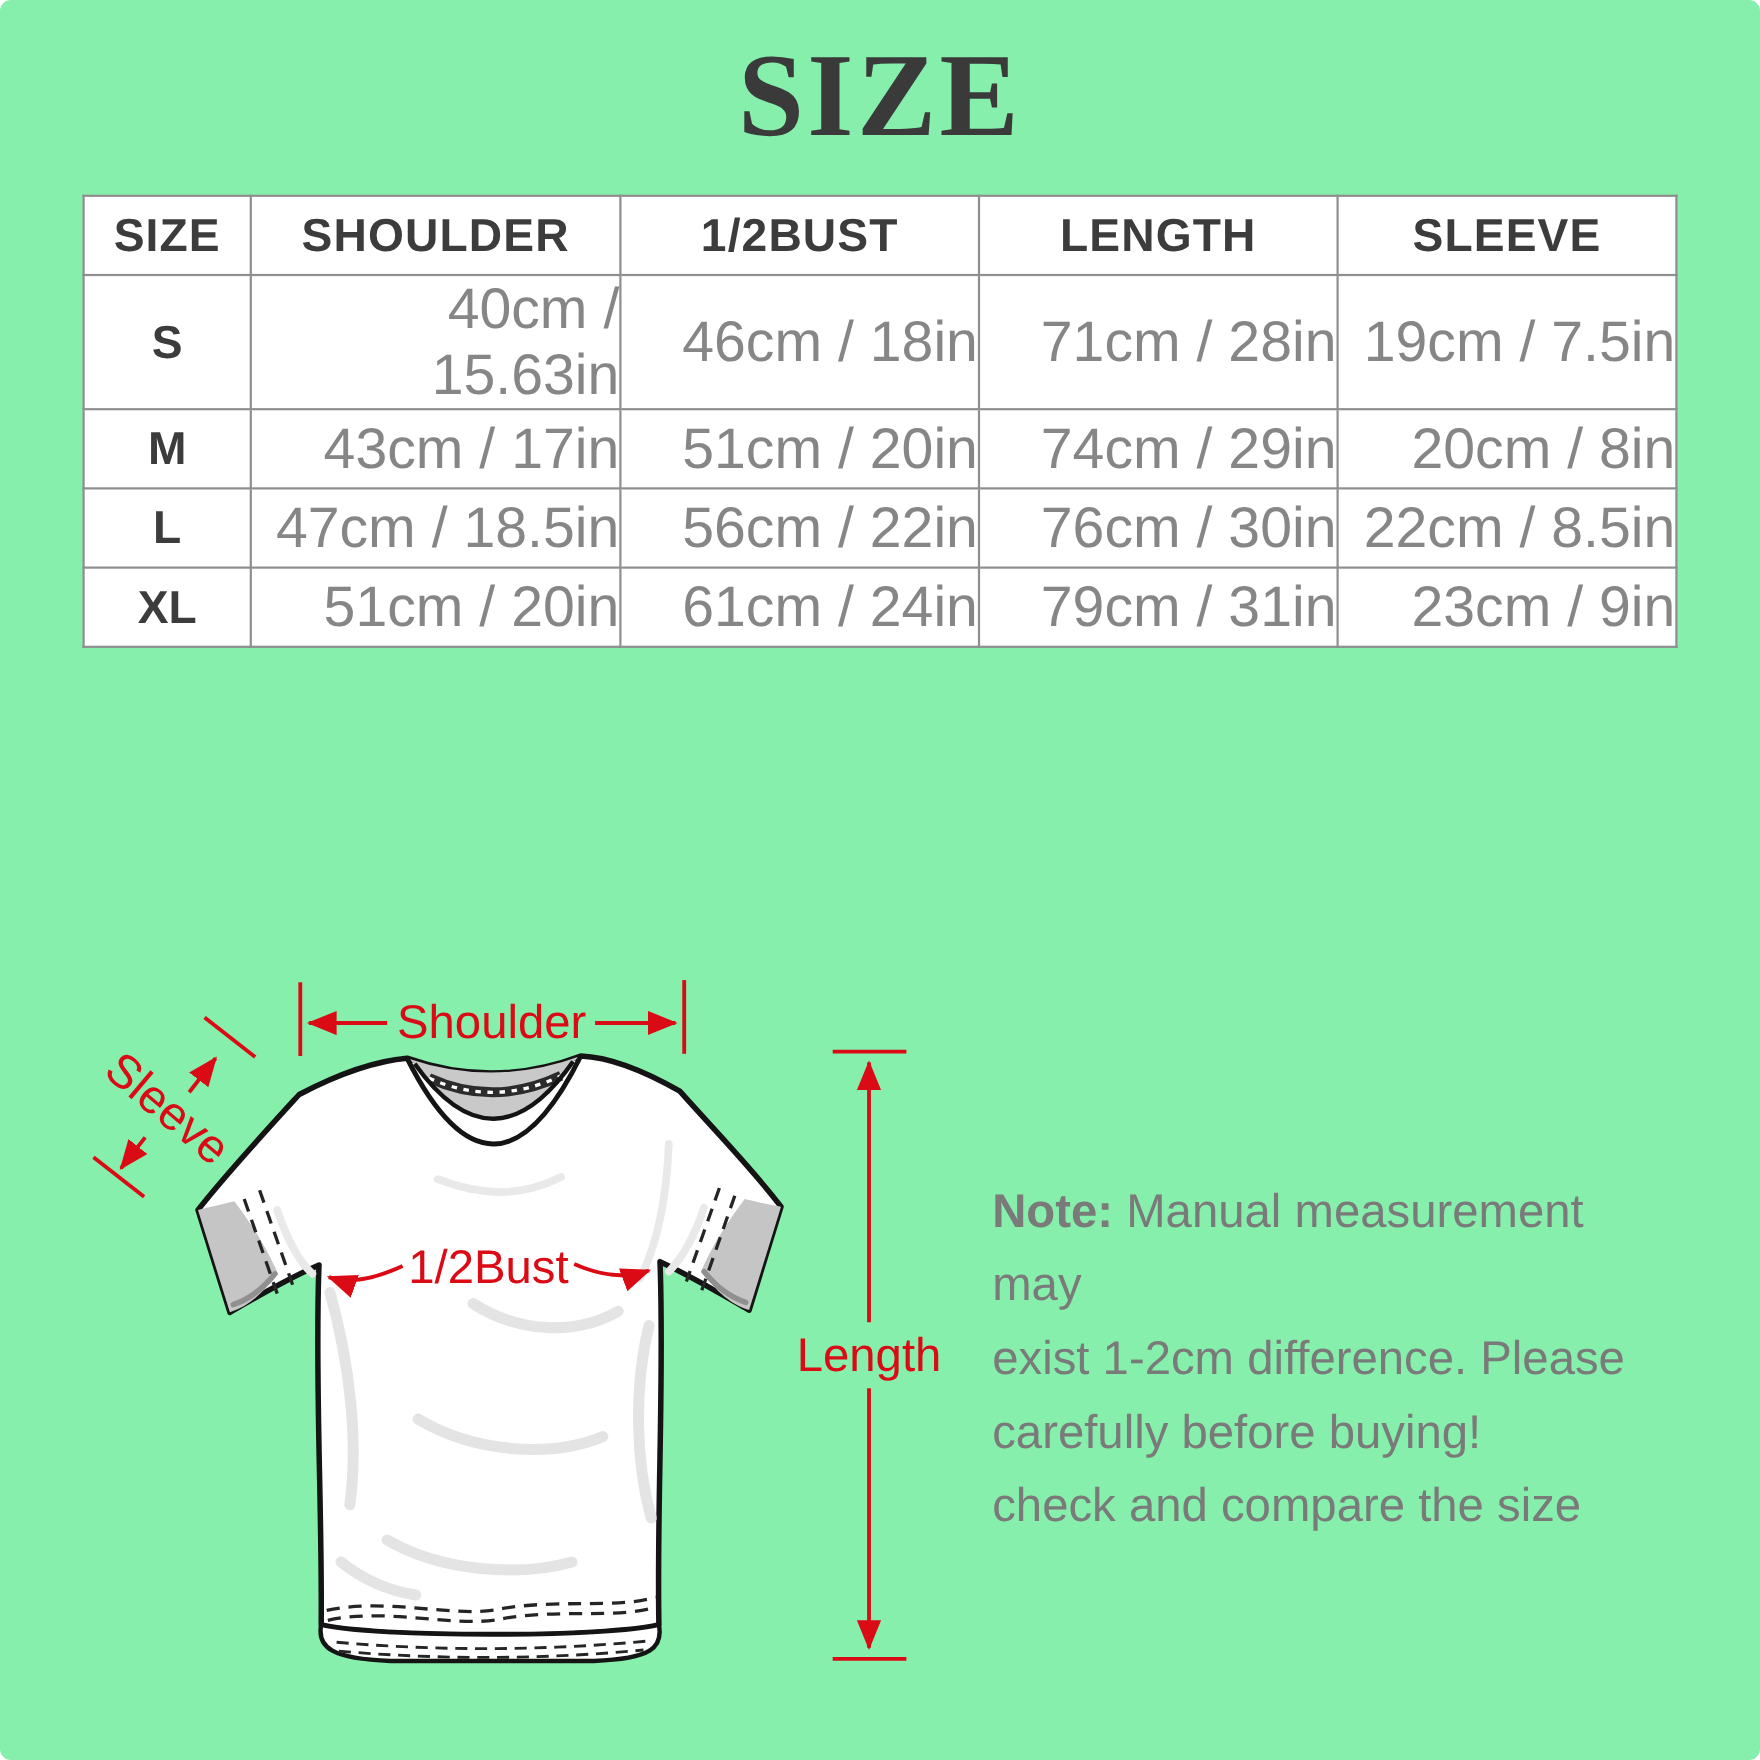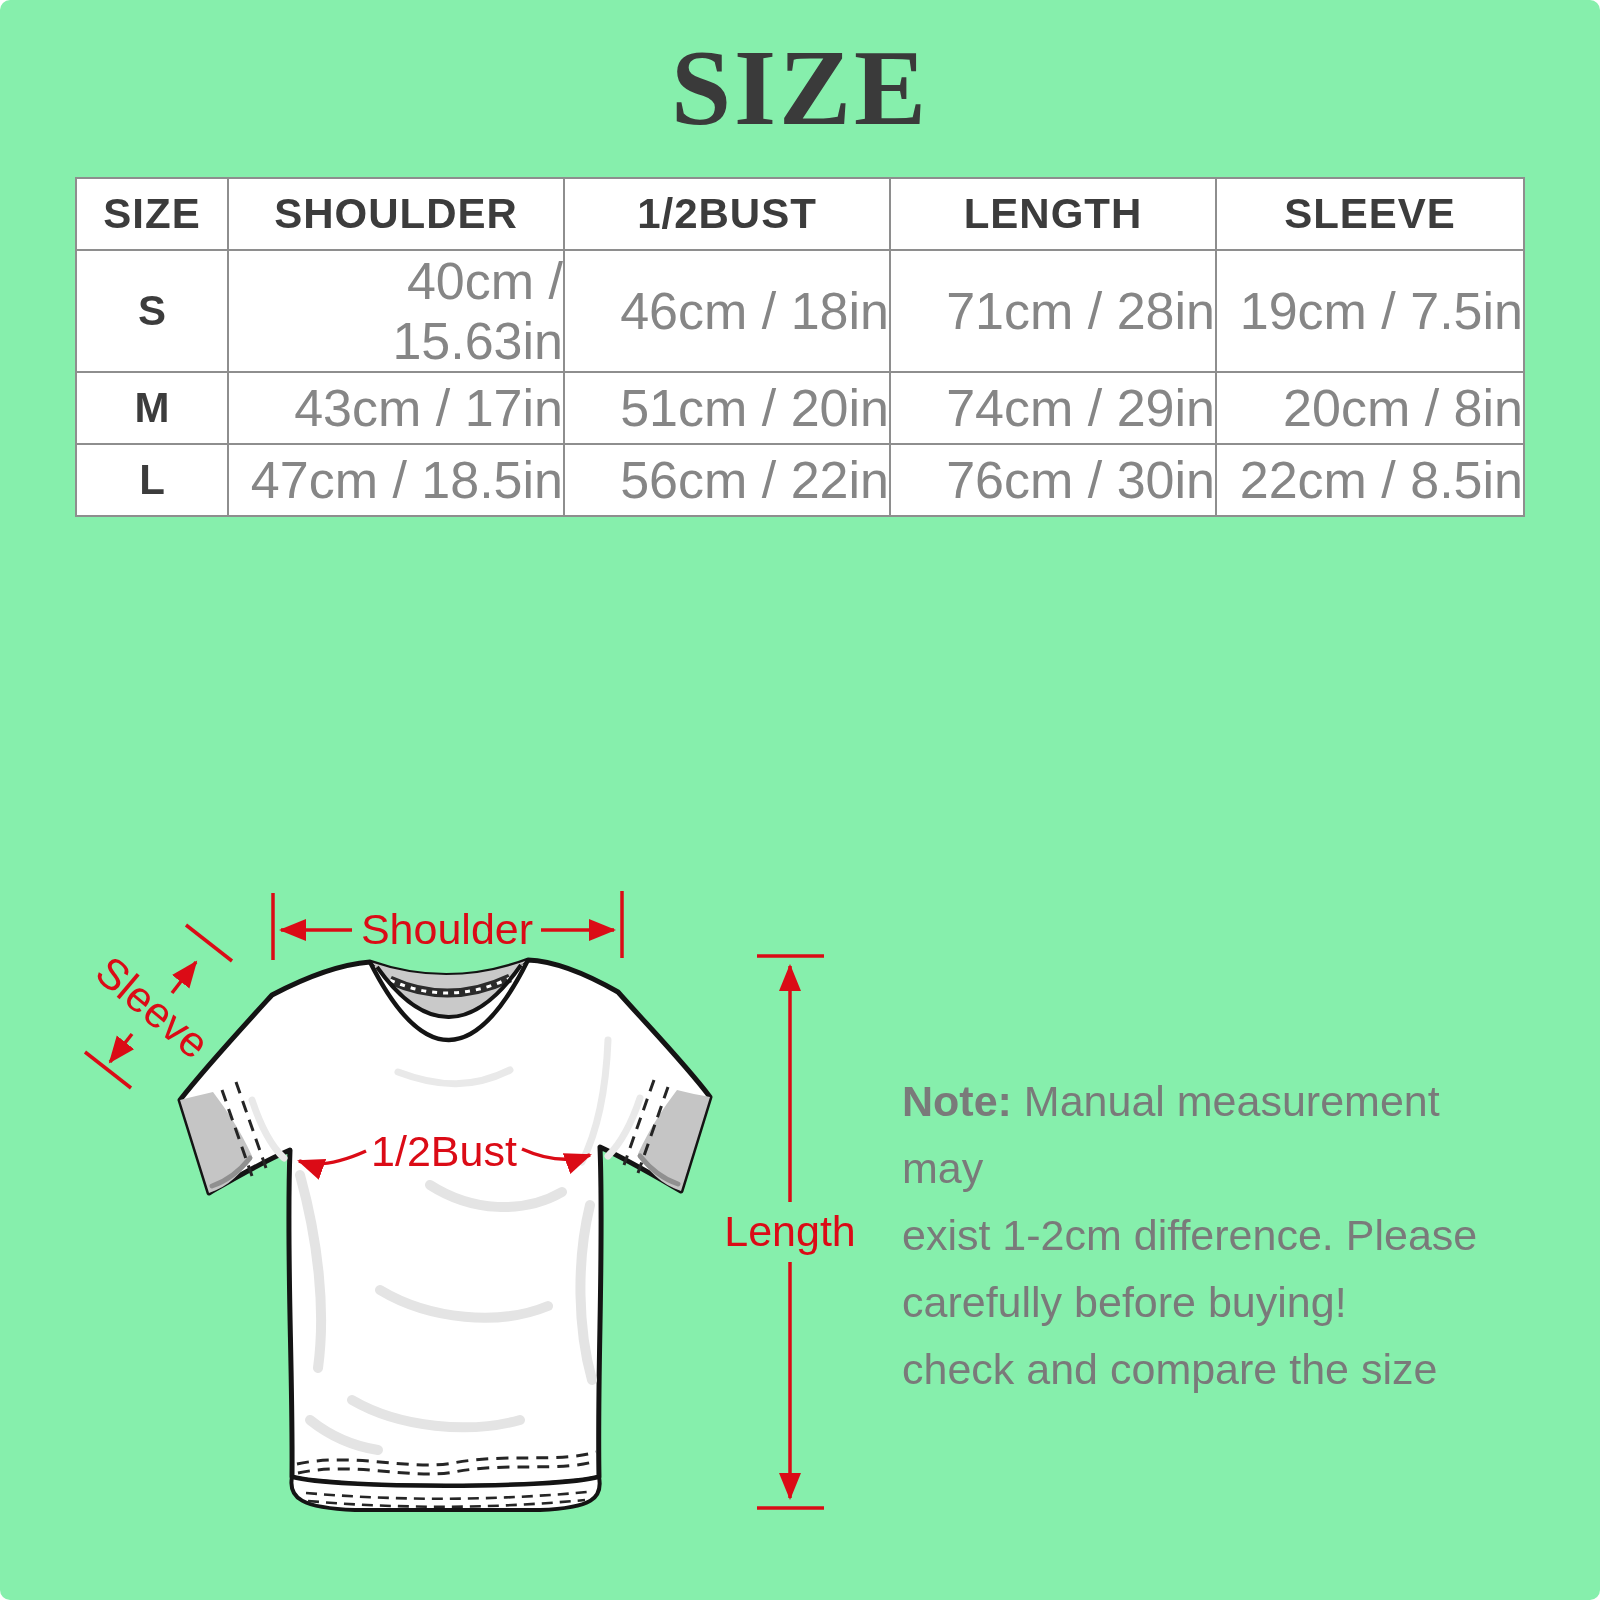--- a/index.html
+++ b/index.html
@@ -78,20 +78,27 @@
             <td>74cm / 29in</td>
             <td>20cm / 8in</td>
           </tr>
           <tr>
             <th>L</th>
             <td>47cm / 18.5in</td>
             <td>56cm / 22in</td>
             <td>76cm / 30in</td>
             <td>22cm / 8.5in</td>
           </tr>
+          <tr>
+            <th>XL</th>
+            <td>51cm / 20in</td>
+            <td>61cm / 24in</td>
+            <td>79cm / 31in</td>
+            <td>23cm / 9in</td>
+          </tr>
         </tbody>
     </table>
   </div>
 
   <svg class="diagram" viewBox="0 0 1600 1600" xmlns="http://www.w3.org/2000/svg">
     <defs>
       <marker id="ah" markerUnits="userSpaceOnUse" markerWidth="30" markerHeight="24" refX="25" refY="11" orient="auto">
         <path d="M0,0 L27,11 L0,22 Z" class="redfill"></path>
       </marker>
     </defs>

